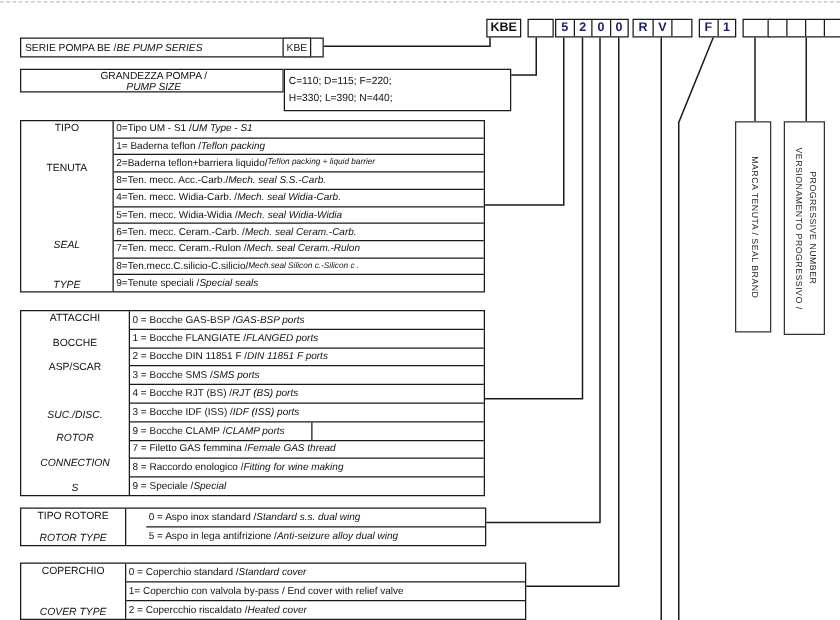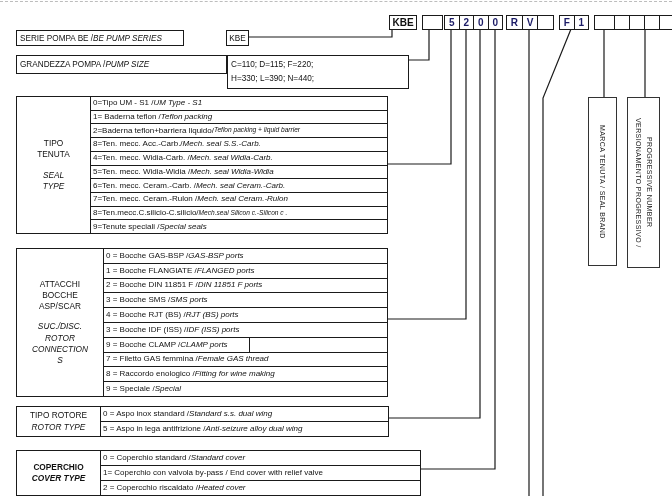--- a/index.html
+++ b/index.html
@@ -38,21 +38,21 @@
   .en.sm{font-size:6.6px;}
   .val{font-size:8.2px;display:flex;align-items:center;justify-content:center;}
   .val2{font-size:8.2px;line-height:14px;padding:2px 0 0 3px;}
   
   .otable{
     position:absolute;box-sizing:border-box;border:1.6px solid var(--border);
     background:#fff;z-index:2;display:flex;
   }
   .otable .side{
     box-sizing:border-box;border-right:1.3px solid var(--border);
-    display:flex;flex-direction:column;align-items:center;justify-content:center;
+    display:flex;flex-direction:column;align-items:center;justify-content:space-between;
     font-size:8.3px;text-align:center;line-height:1.35;
   }
   .otable .side .blockgap{height:9px;}
   .otable .rows{flex:1;display:flex;flex-direction:column;}
   .otable .row{
     flex:1;display:flex;align-items:center;position:relative;
     border-bottom:1.3px solid var(--border);
     font-size:8px;white-space:nowrap;padding-left:2px;line-height:1;
   }
   .otable .row:last-child{border-bottom:none;}
@@ -113,27 +113,27 @@
   <div class="codebox" style="left:594px;width:23px;">
     <div class="cell"></div>
   </div>
   <div class="codebox" style="left:614px;width:61px;">
     <div class="cell"></div>
     <div class="cell"></div>
     <div class="cell"></div>
     <div class="cell"></div>
   </div>
 
-  <div class="box lbl" style="left:16px;top:30px;width:168px;height:16px;">
+  <div class="box lbl" style="left:16px;top:30px;width:243px;height:16px;">
     <span>SERIE POMPA BE / </span>
       <span class="en">BE PUMP SERIES</span>
   </div>
   <div class="box val" style="left:226px;top:30px;width:23px;height:16px;">KBE</div>
 
-  <div class="box lbl" style="left:16px;top:55px;width:211px;height:19px;">
+  <div class="box lbl" style="left:16px;top:55px;width:211px;height:19px;flex-direction:column;">
     <span>GRANDEZZA POMPA / </span>
       <span class="en">PUMP SIZE</span>
   </div>
   <div class="box val2" style="left:227px;top:55px;width:182px;height:34px;">
     <div>C=110; D=115; F=220;</div>
     <div>H=330; L=390; N=440;</div>
   </div>
 
   <div class="otable" style="left:16px;top:96px;width:372px;height:138px;">
     <div class="side" style="width:74px;">
@@ -236,39 +236,39 @@
           <span>8 = Raccordo enologico / </span>
           <span class="en">Fitting for wine making</span>
         </div>
       <div class="row">
           <span>9 = Speciale / </span>
           <span class="en">Special</span>
         </div>
     </div>
   </div>
 
-  <div class="otable" style="left:16px;top:406px;width:373px;height:31px;">
+  <div class="otable" style="left:16px;top:406px;width:373px;height:31px;gap:16px;">
     <div class="side" style="width:84px;">
       <div>TIPO ROTORE</div>
       <div class="en">ROTOR TYPE</div>
     </div>
     <div class="rows">
       <div class="row">
           <span>0 = Aspo inox standard / </span>
           <span class="en">Standard s.s. dual wing</span>
         </div>
       <div class="row">
           <span>5 = Aspo in lega antifrizione / </span>
           <span class="en">Anti-seizure alloy dual wing</span>
         </div>
     </div>
   </div>
 
   <div class="otable" style="left:16px;top:450px;width:405px;height:46px;">
-    <div class="side" style="width:84px;font-weight:bold;">
+    <div class="side" style="width:84px;">
       <div>COPERCHIO</div>
       <div class="en">COVER TYPE</div>
     </div>
     <div class="rows">
       <div class="row">
           <span>0 = Coperchio standard / </span>
           <span class="en">Standard cover</span>
         </div>
       <div class="row">
           <span>1= Coperchio con valvola by-pass / End cover with relief valve</span>

